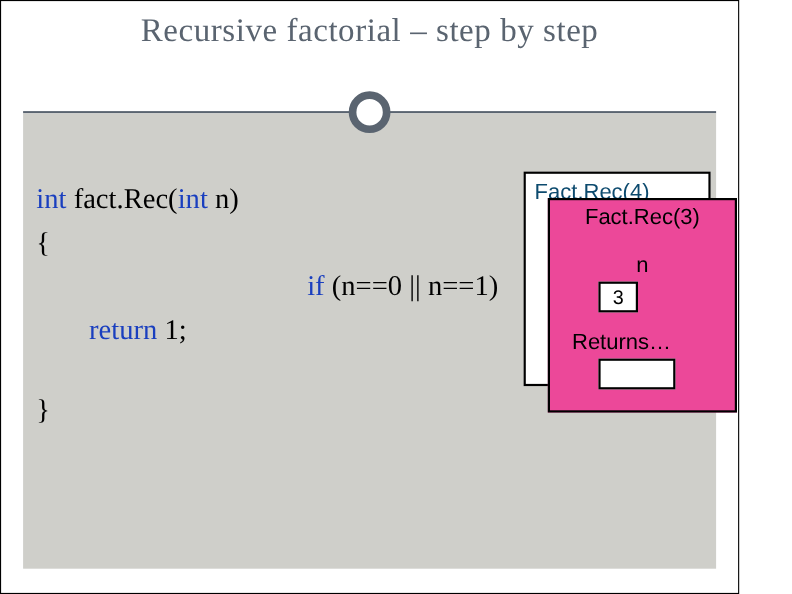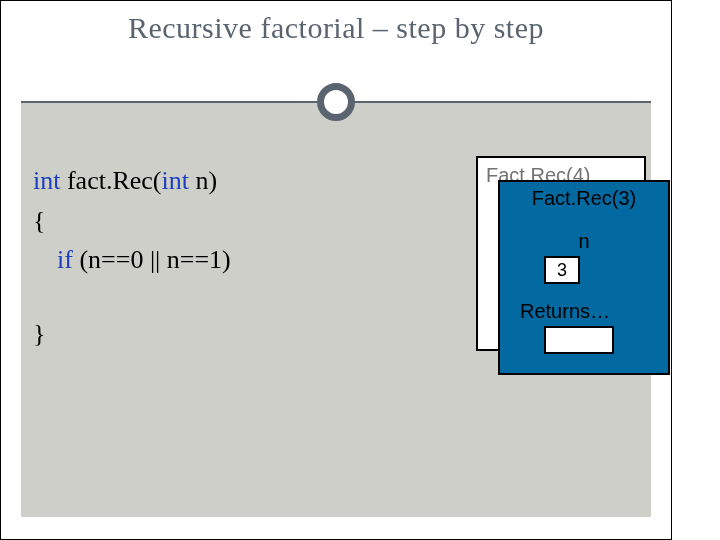--- a/index.html
+++ b/index.html
@@ -63,21 +63,21 @@
     position: absolute;
     top: 160px;
     left: 32px;
     width: 420px;
     font-family: Georgia, 'Times New Roman', serif;
     font-size: 26px;
     color: #000;
     line-height: 1.52;
   }
   .kw { color: #1a3fbf; }
-  .indent1 { padding-left: 24px; }
+  .indent1 { padding-left: 24px; text-align: right; }
   .indent2 { padding-left: 48px; }
   .gap { height: 34px; }
   .stack-area {
     position: absolute;
     top: 155px;
     left: 475px;
     width: 210px;
     height: 230px;
   }
   .frame-back {
@@ -88,29 +88,29 @@
     height: 195px;
     background: #fff;
     border: 2px solid #000;
   }
   .frame-back-title {
     position: absolute;
     top: 6px;
     left: 8px;
     font-family: Verdana, Arial, sans-serif;
     font-size: 20px;
-    color: #737373;
+    color: #0c4a6e;
   }
   .frame-front {
     position: absolute;
     top: 24px;
     left: 22px;
     width: 172px;
     height: 195px;
-    background: #0369a1;
+    background: #ec4899;
     border: 2px solid #000;
   }
   .frame-front-title {
     font-family: Verdana, Arial, sans-serif;
     font-size: 20px;
     color: #000;
     text-align: center;
     margin-top: 5px;
   }
   .var-n-label {
@@ -167,20 +167,23 @@
 
   <div class="gray-bg"></div>
 
   <div class="code-block">
     <div>
       <span class="kw">int</span><span> fact.Rec(</span><span class="kw">int</span><span> n)</span>
     </div>
     <div>{</div>
     <div class="indent1">
       <span class="kw">if</span><span> (n==0 || n==1)</span>
+    </div>
+    <div class="indent2">
+      <span class="kw">return</span><span> 1;</span>
     </div>
     <div class="gap"></div>
     <div>}</div>
   </div>
 
   <div class="stack-area">
     <div class="frame-back">
       <div class="frame-back-title">Fact.Rec(4)</div>
     </div>
     <div class="frame-front">

